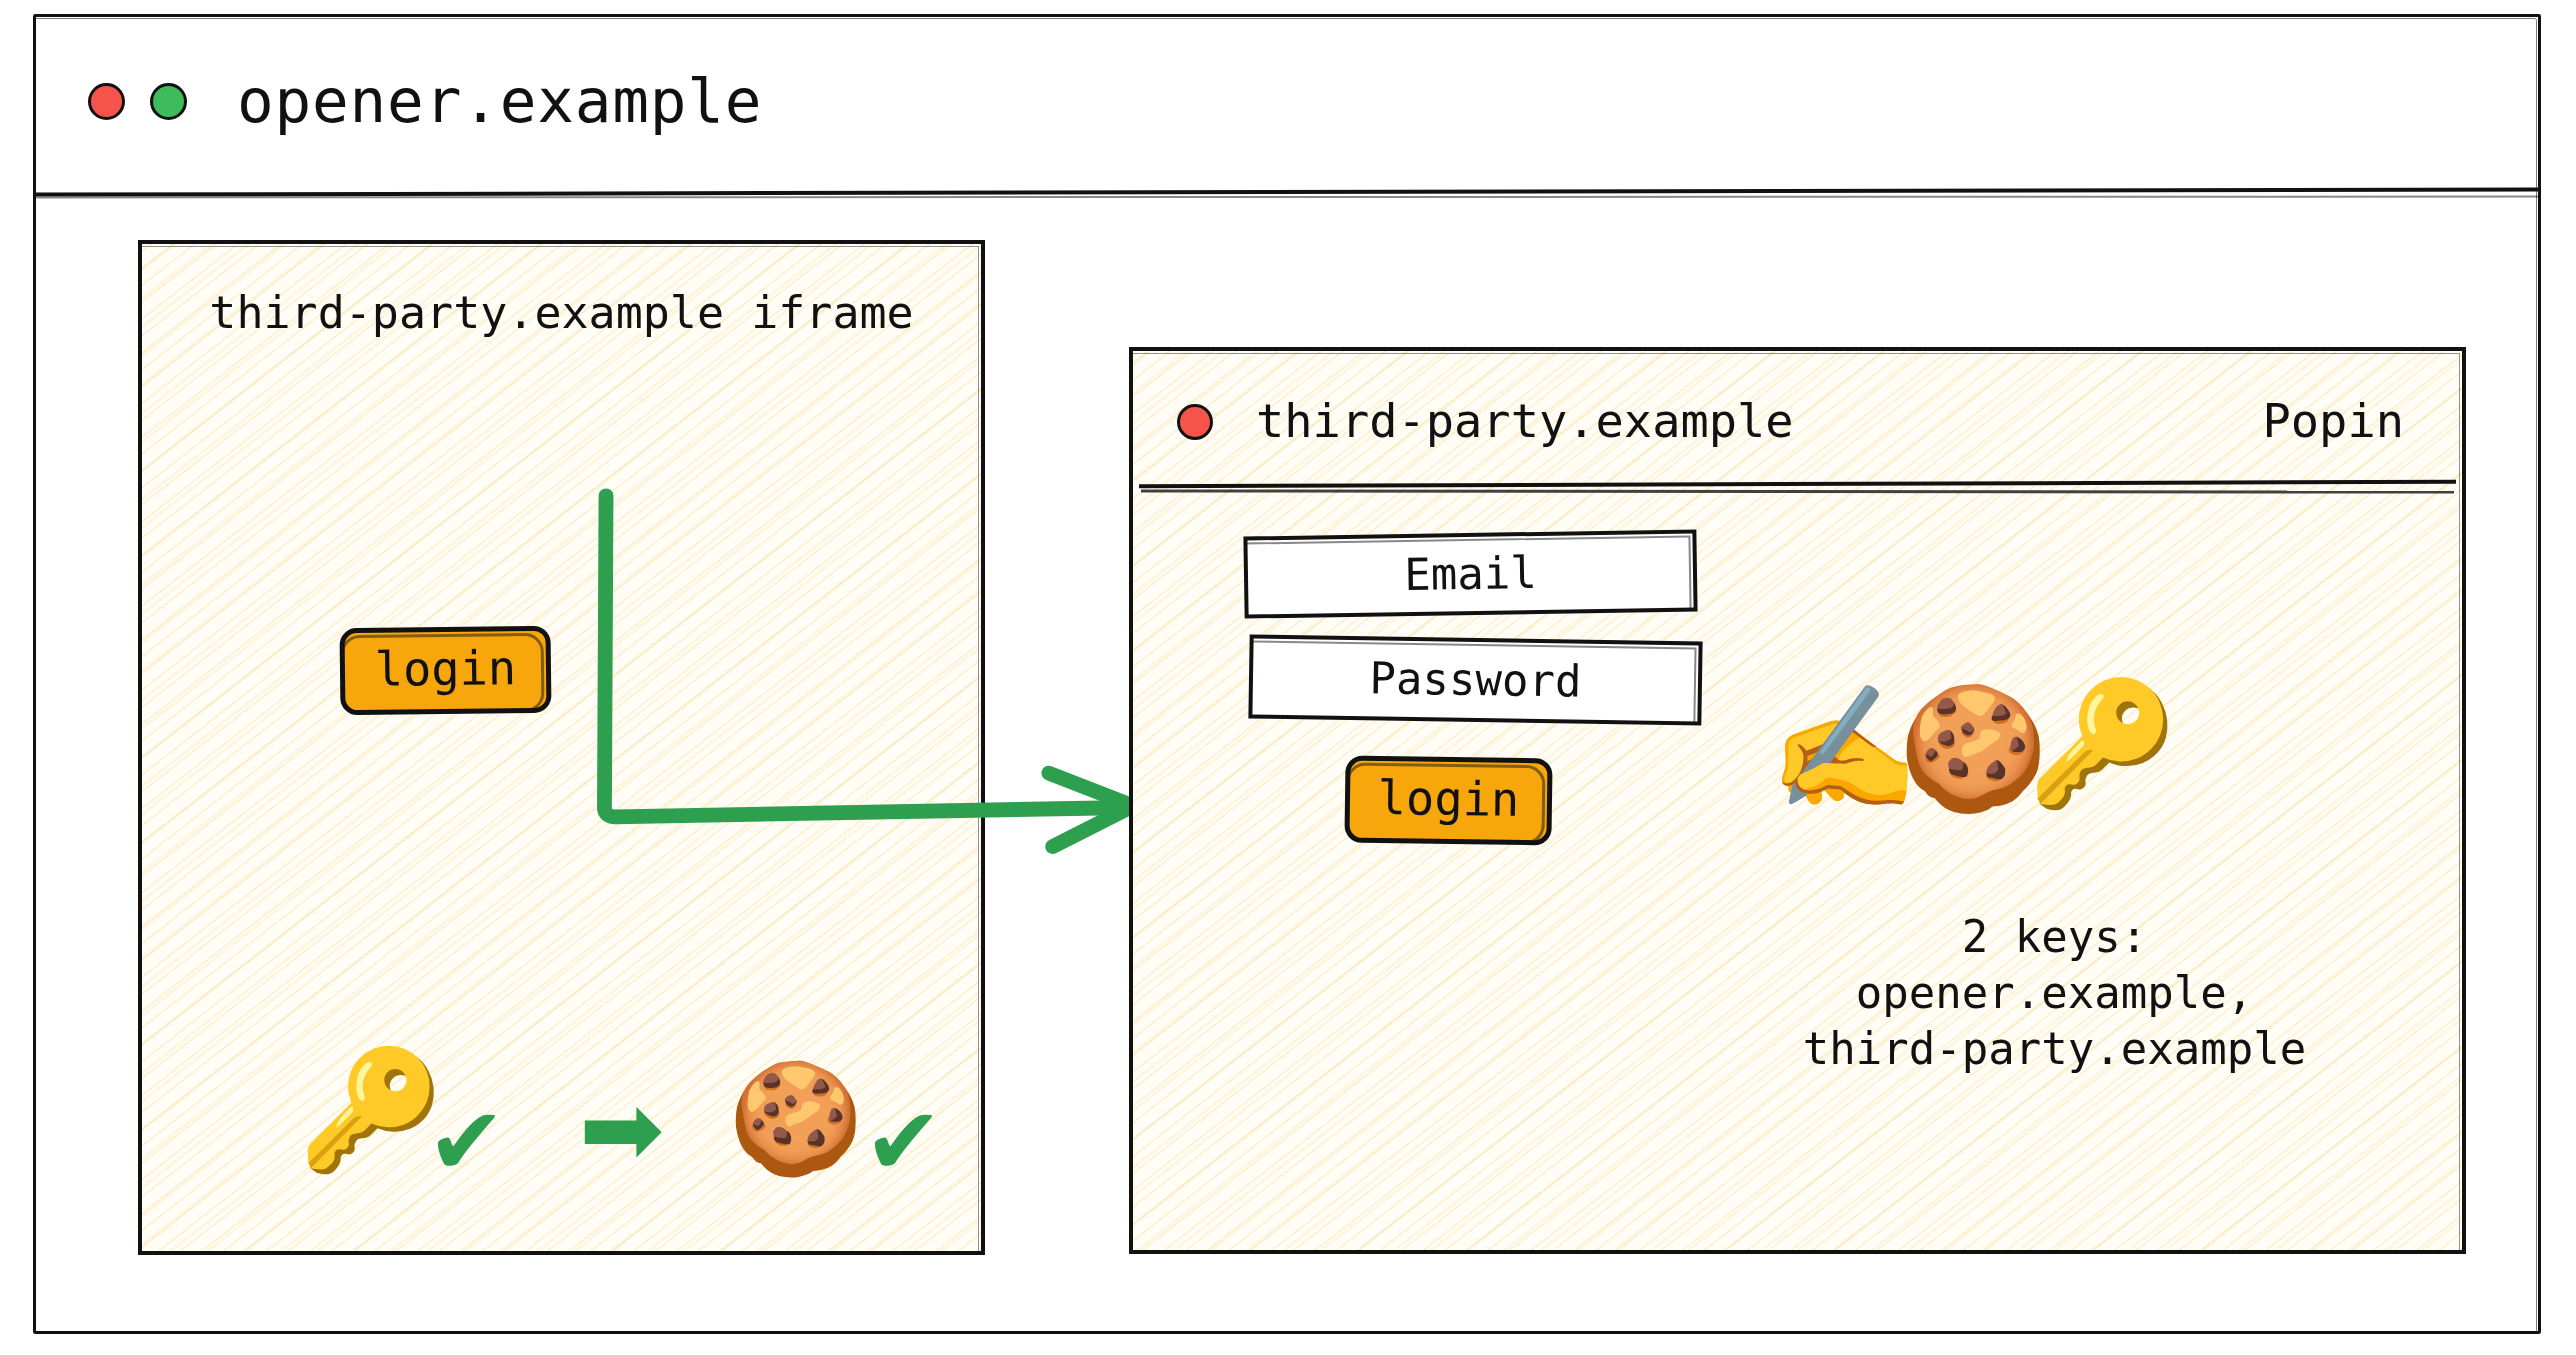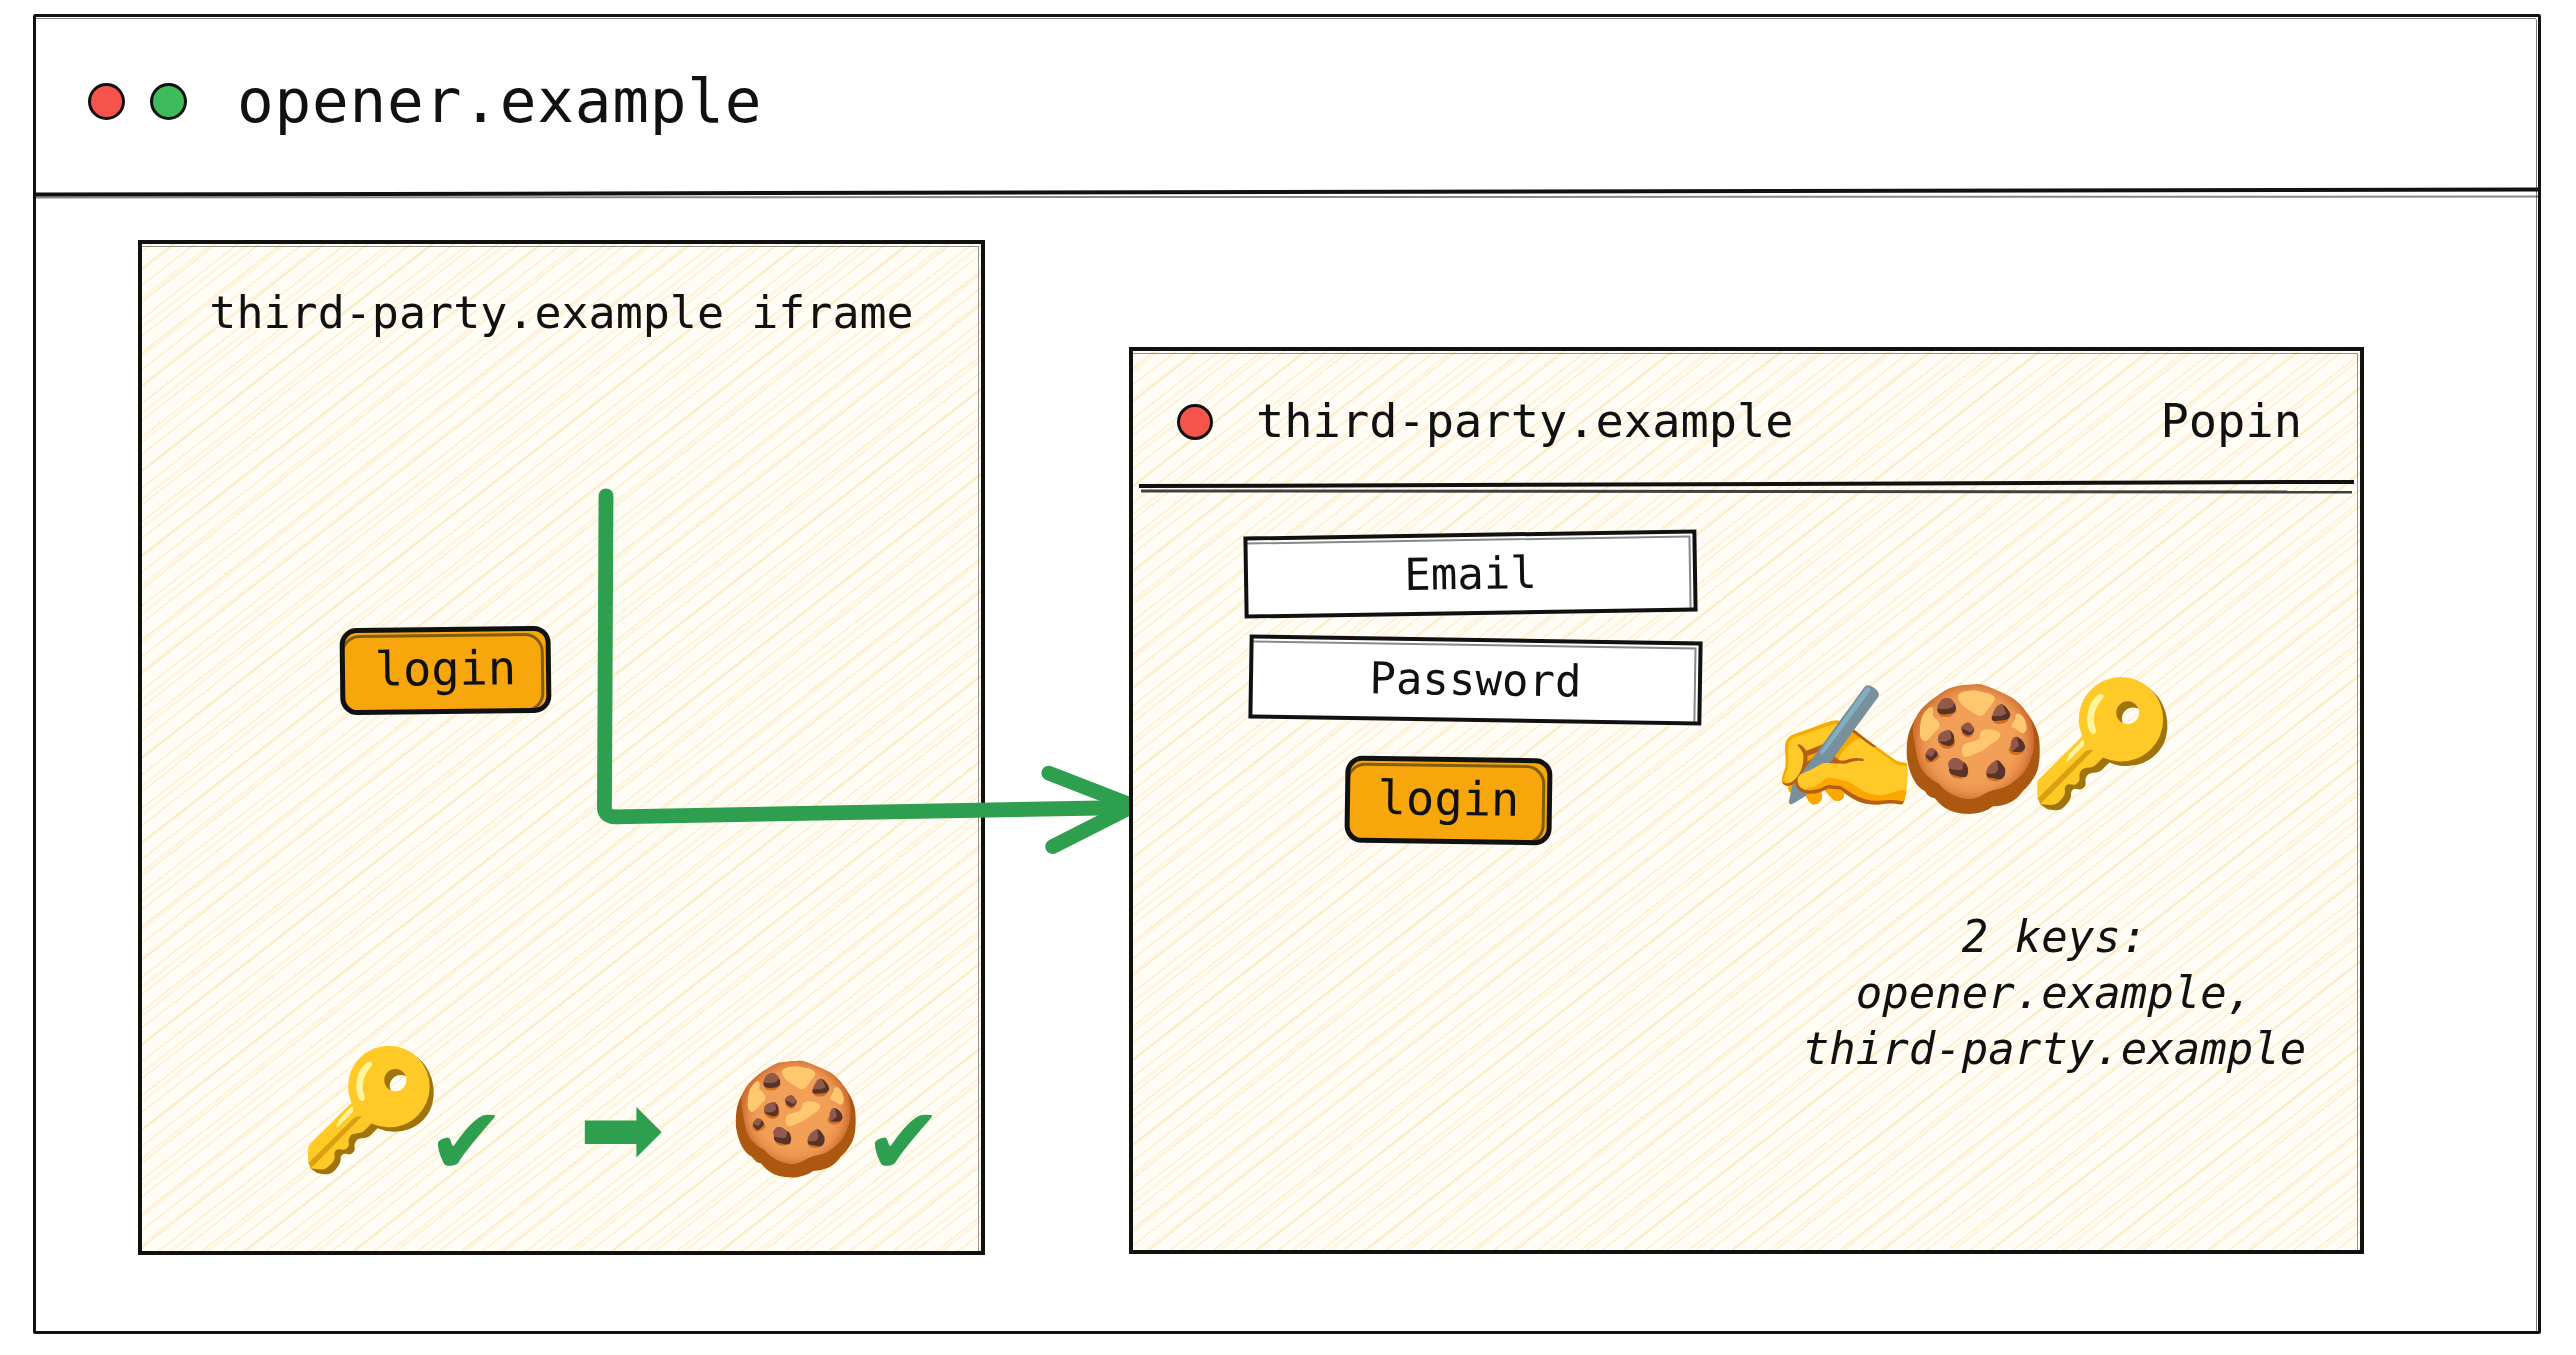--- a/index.html
+++ b/index.html
@@ -193,21 +193,21 @@
     width: 2576px;
     height: 1356px;
     pointer-events: none;
     overflow: visible;
   }
 
   
   #popin-panel {
     left: 1093px;
     top: 330px;
-    width: 1235px;
+    width: 1337px;
     height: 907px;
   }
   #popin-header {
     position: absolute;
     left: 0; right: 0; top: 0;
     height: 125px;
   }
   #popin-dot {
     position: absolute;
     left: 44px;
@@ -305,21 +305,20 @@
   #popin-keys-note {
     position: absolute;
     left: 539px;
     top: 558px;
     width: 765px;
     text-align: center;
     font-size: 44px;
     line-height: 56px;
     color: #111111;
     white-space: pre-line;
-    font-style: italic;
   }
 </style>
 </head>
 <body>
 
 <div id="browser-window">
 
   <div id="titlebar">
     <div class="win-dot" id="dot-red" style="background:#F4544C"></div>
     <div class="win-dot" id="dot-green" style="background:#3EBB5B"></div>

